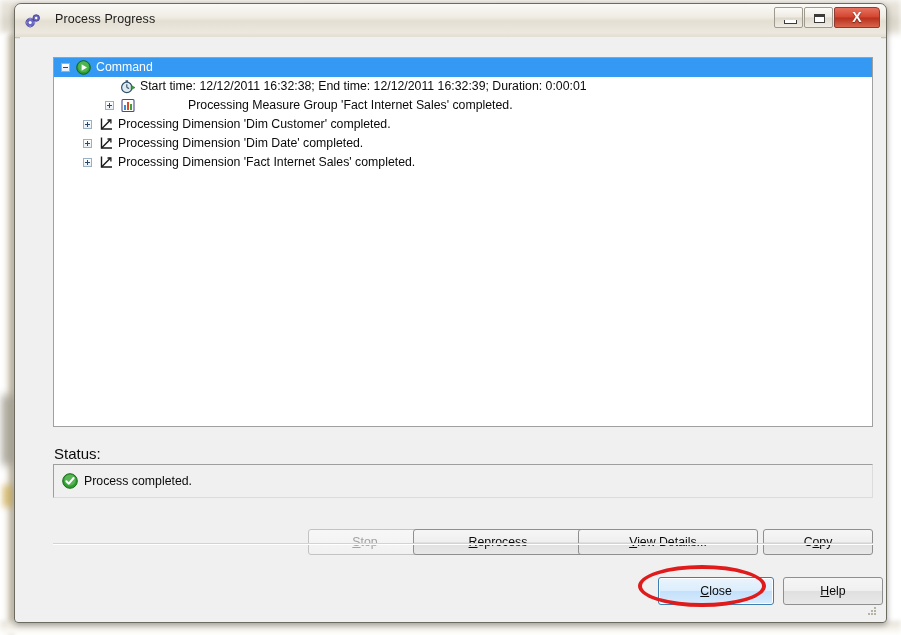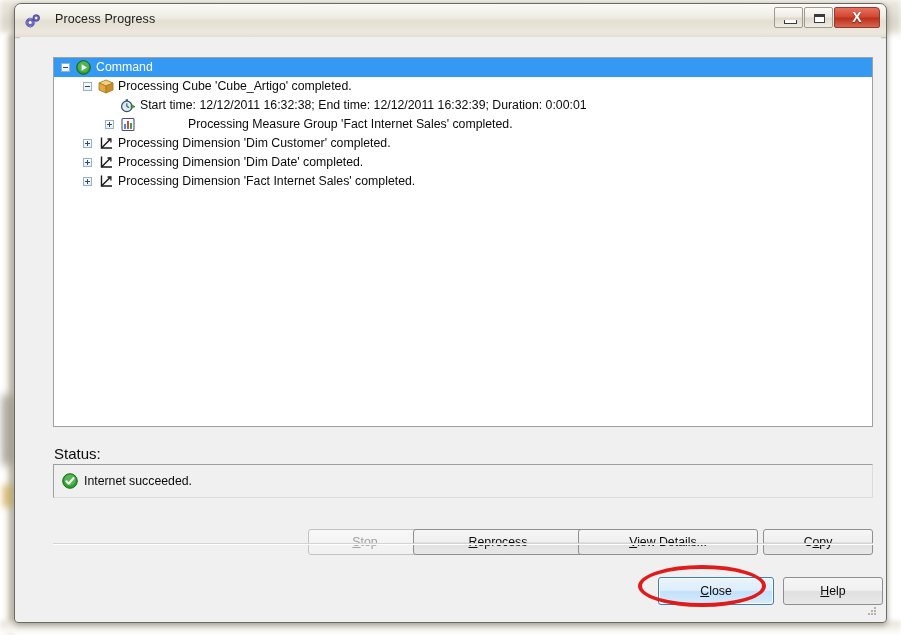--- a/index.html
+++ b/index.html
@@ -299,31 +299,20 @@
         <span class="ticon" style="left:22px;">
           <svg width="15" height="15" viewBox="0 0 15 15">
             <circle cx="7.5" cy="7.5" r="6.8" fill="#2f9e2f" stroke="#186018" stroke-width="1"></circle>
             <circle cx="7.5" cy="6.6" r="5.4" fill="#6cc96c" opacity=".55"></circle>
             <polygon points="5.6,4.2 11,7.5 5.6,10.8" fill="#ffffff"></polygon>
           </svg>
         </span>
         <span class="tlabel" style="left:42px;">Command</span>
       </div>
 
-      <div class="trow">
-        <span class="expander" style="left:29px;"></span>
-        <span class="ticon" style="left:44px;">
-          <svg width="16" height="15" viewBox="0 0 16 15">
-            <polygon points="8,1 15,4 8,7 1,4" fill="#f5d07a" stroke="#a8802a" stroke-width=".9" stroke-linejoin="round"></polygon>
-            <polygon points="1,4 8,7 8,14 1,11" fill="#e2a93f" stroke="#a8802a" stroke-width=".9" stroke-linejoin="round"></polygon>
-            <polygon points="15,4 8,7 8,14 15,11" fill="#c98d2c" stroke="#a8802a" stroke-width=".9" stroke-linejoin="round"></polygon>
-          </svg>
-        </span>
-        <span class="tlabel" style="left:64px;">Processing Cube 'Cube_Artigo' completed.</span>
-      </div>
 
       <div class="trow">
         <span class="ticon" style="left:66px;">
           <svg width="16" height="15" viewBox="0 0 16 15">
             <circle cx="6.8" cy="8.4" r="5.2" fill="#dfe9ef" stroke="#2f4f6b" stroke-width="1.2"></circle>
             <path d="M6.8 8.4 L6.8 5.2" stroke="#2f4f6b" stroke-width="1.1" fill="none"></path>
             <path d="M6.8 8.4 L9.1 9.6" stroke="#2f4f6b" stroke-width="1.1" fill="none"></path>
             <rect x="5.6" y="1.3" width="2.5" height="1.6" fill="#2f4f6b"></rect>
             <polygon points="11.2,6.6 15,8.6 11.2,10.6" fill="#3aa53a" stroke="#1d6b1d" stroke-width=".6"></polygon>
           </svg>
@@ -384,21 +373,21 @@
 
     <div class="status-label">Status:</div>
     <div class="status-box">
       <span class="status-icon">
         <svg width="16" height="16" viewBox="0 0 16 16">
           <circle cx="8" cy="8" r="7.3" fill="#2f9e2f" stroke="#1a6b1a" stroke-width="1"></circle>
           <circle cx="8" cy="7" r="5.6" fill="#7ece7e" opacity=".5"></circle>
           <path d="M4.4 8.2 L6.8 10.6 L11.6 5" stroke="#ffffff" stroke-width="2" fill="none" stroke-linecap="round" stroke-linejoin="round"></path>
         </svg>
       </span>
-      <span class="status-text">Internet succeeded.</span>
+      <span class="status-text">Process completed.</span>
     </div>
 
     <div class="btn disabled" style="left:288px; top:492px; width:114px;">
       <span><u>S</u>top</span>
     </div>
     <div class="btn" style="left:393px; top:492px; width:170px;">
       <span><u>R</u>eprocess</span>
     </div>
     <div class="btn" style="left:558px; top:492px; width:180px;">
       <span><u>V</u>iew Details...</span>

